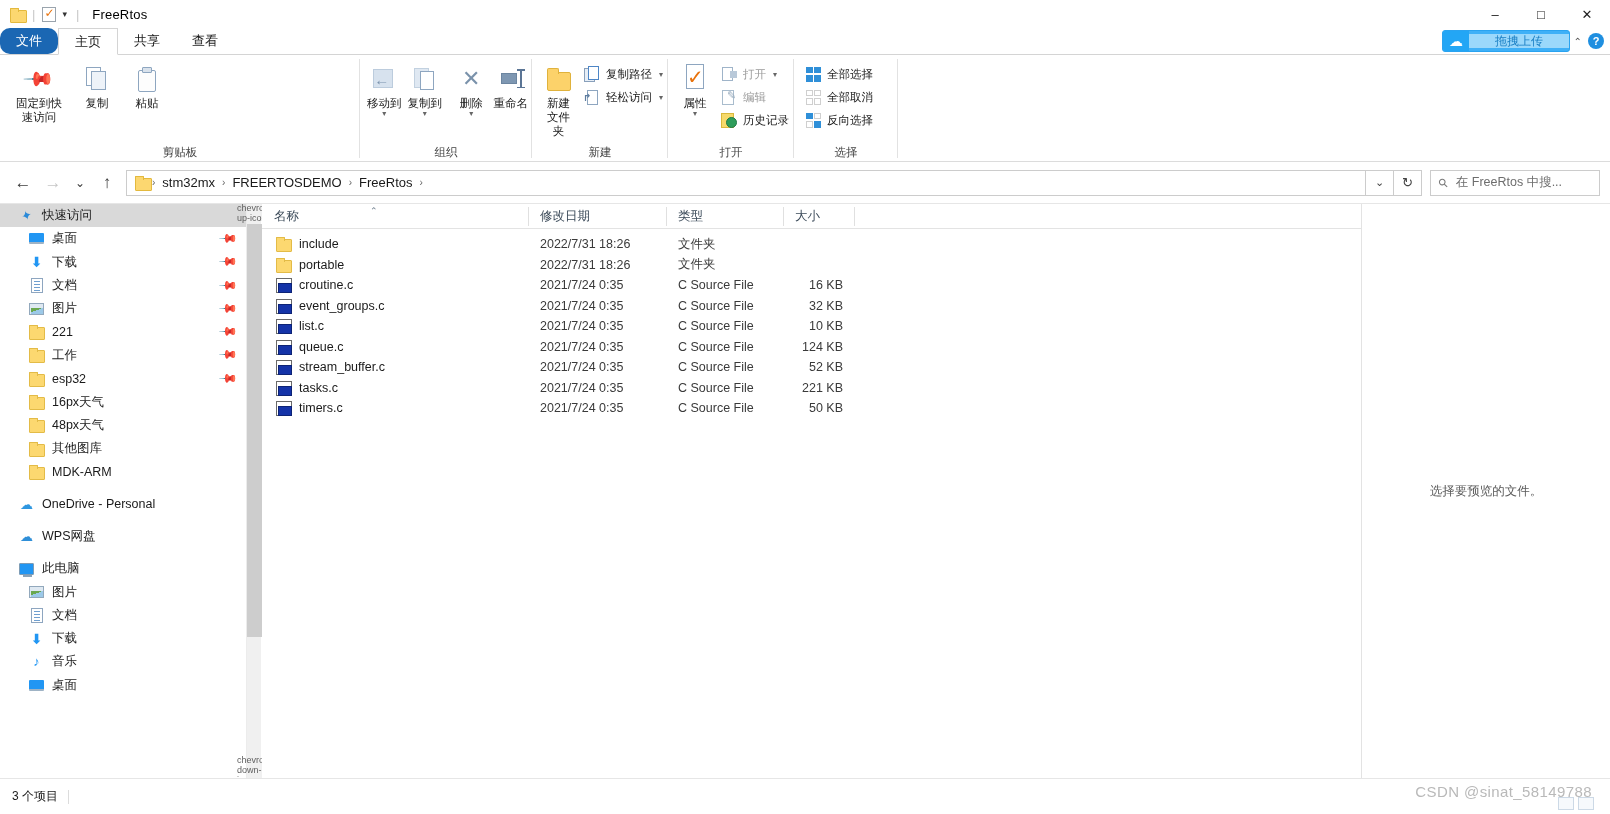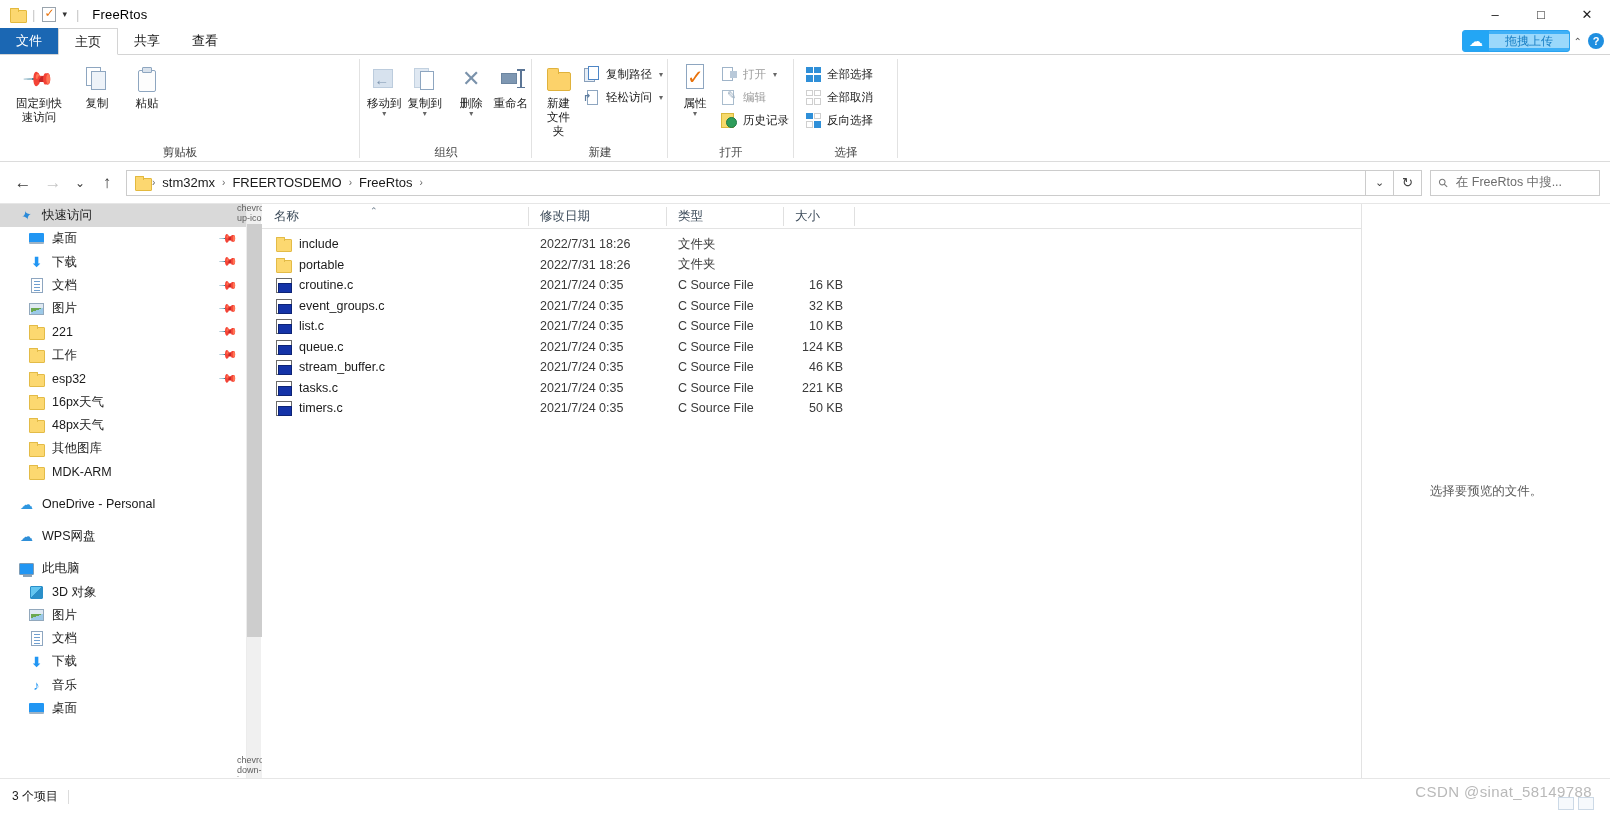--- a/index.html
+++ b/index.html
@@ -55,38 +55,38 @@
   .tabbar {
     position:absolute; left:0; top:28px; width:1610px; height:27px;
     background:#fff; display:flex; align-items:stretch;
     border-bottom:1px solid #d4d4d4;
   }
   .tab {
     display:flex; align-items:center; justify-content:center;
     padding:0 16px; font-size:13px; color:#1a1a1a;
     min-width:56px; cursor:default;
   }
-  .tab.file { background:#1b67b3; color:#fff; font-size:13px; min-width:58px; }
+  .tab.file { background:#1b67b3; color:#fff; font-size:13px; min-width:58px;border-radius:10px; }
   .tab.active {
     background:#fff; border-left:1px solid #d4d4d4; border-right:1px solid #d4d4d4;
     border-top:1px solid #d4d4d4; margin-bottom:-1px; border-bottom:1px solid #fff;
   }
 
   .tr-badge {
     position:absolute; right:40px; top:30px;
     display:flex; align-items:center; height:22px;
     background:#3fb0f7; border-radius:3px; overflow:hidden;
     border:1px solid #2aa3f0;
   }
   .tr-badge .ic {
     width:26px; height:20px; display:flex; align-items:center; justify-content:center;
     color:#fff; font-size:14px; background:#23a6f5;
   }
   .tr-badge .lbl {
-    background:#9bd8fb; color:#1a7fc4; font-size:12px; padding:0 16px; height:14px;
+    background:#9bd8fb; color:#1a7fc4; font-size:12px; padding:0 26px; height:14px;
     display:flex; align-items:center;text-align:center;
   }
   .tr-caret { position:absolute; right:28px; top:36px; font-size:10px; color:#555; }
   .help-btn {
     position:absolute; right:6px; top:33px;
     width:16px; height:16px; border-radius:50%;
     background:#1f8fe0; color:#fff; font-size:11px; font-weight:bold;
     display:flex; align-items:center; justify-content:center;
   }
 
@@ -790,26 +790,20 @@
 
     <div class="gap"></div>
     <div class="navitem">
       <span class="ico">
           <span class="ic-pc"></span>
         </span>
       <span>此电脑</span>
     </div>
     <div class="navitem indent1">
       <span class="ico">
-          <span class="ic-3d"></span>
-        </span>
-      <span>3D 对象</span>
-    </div>
-    <div class="navitem indent1">
-      <span class="ico">
           <span class="ic-pic"></span>
         </span>
       <span>图片</span>
     </div>
     <div class="navitem indent1">
       <span class="ico">
           <span class="ic-doc"></span>
         </span>
       <span>文档</span>
     </div>
@@ -911,21 +905,21 @@
         <div class="c-type" style="width:117px">C Source File</div>
         <div class="c-size" style="width:72px">124 KB</div>
       </div>
       <div class="row">
         <div class="c-name" style="width:266px">
             <span class="ic-c"></span>
             <span>stream_buffer.c</span>
           </div>
         <div class="c-date" style="width:138px">2021/7/24 0:35</div>
         <div class="c-type" style="width:117px">C Source File</div>
-        <div class="c-size" style="width:72px">46 KB</div>
+        <div class="c-size" style="width:72px">52 KB</div>
       </div>
       <div class="row">
         <div class="c-name" style="width:266px">
             <span class="ic-c"></span>
             <span>tasks.c</span>
           </div>
         <div class="c-date" style="width:138px">2021/7/24 0:35</div>
         <div class="c-type" style="width:117px">C Source File</div>
         <div class="c-size" style="width:72px">221 KB</div>
       </div>

